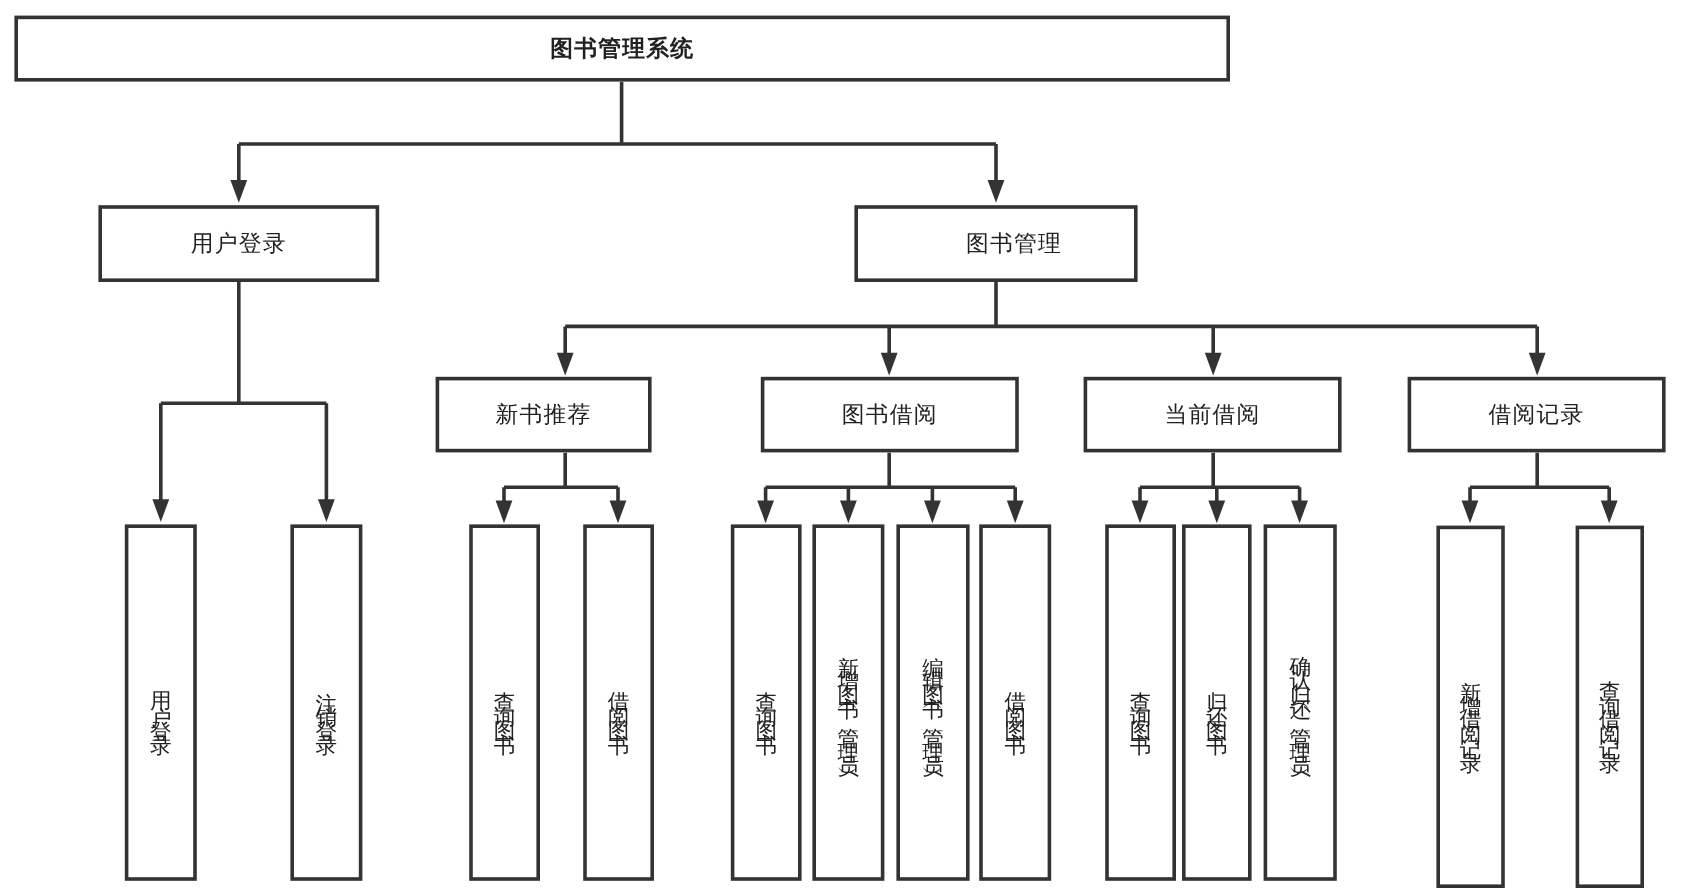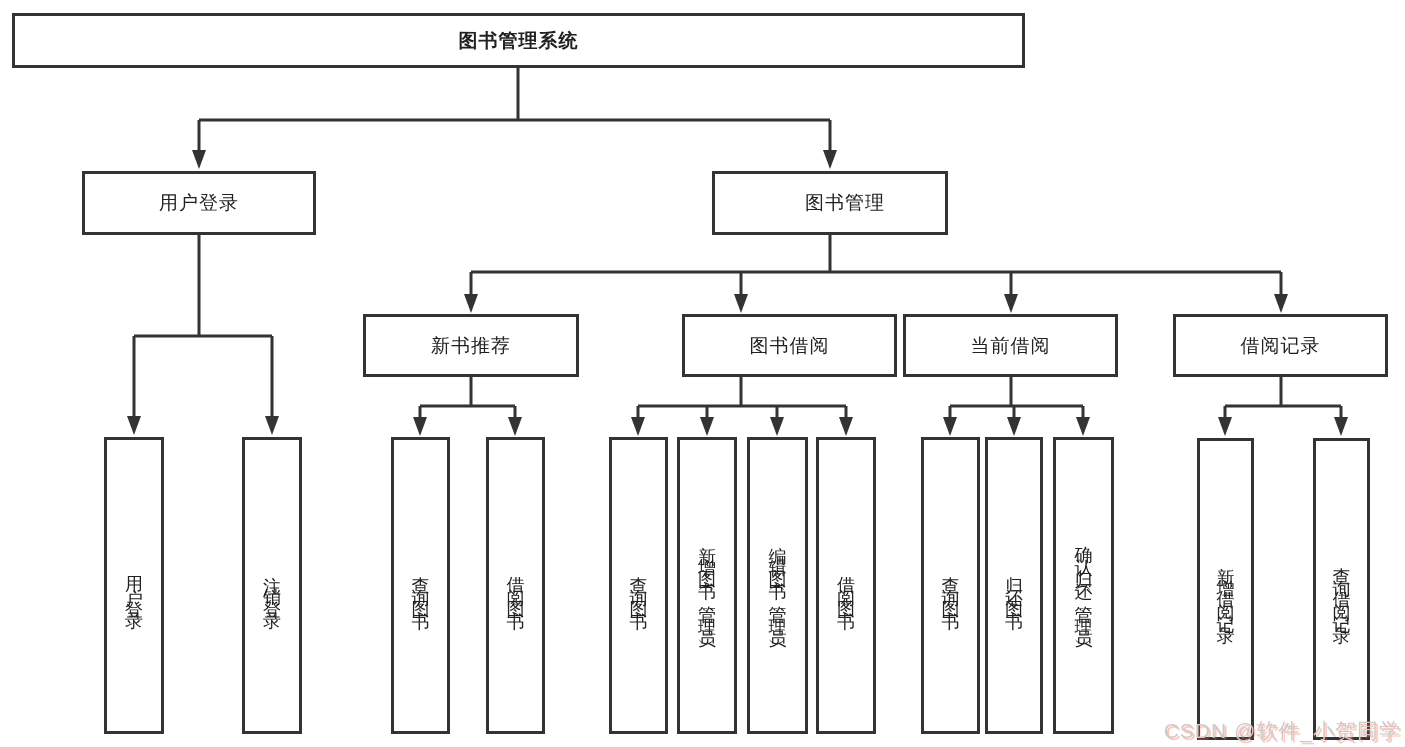--- a/index.html
+++ b/index.html
@@ -107,24 +107,24 @@
     <span>图书管理系统</span>
   </div>
 
   <div class="hbox" style="left:82px; top:171px; width:234px; height:64px;">
     <span>用户登录</span>
   </div>
   <div class="hbox" style="left:712px; top:171px; width:236px; height:64px;padding-left:30px;">
     <span>图书管理</span>
   </div>
 
-  <div class="hbox" style="left:363px; top:314px; width:216px; height:63px;">
+  <div class="hbox" style="left:363px; top:314px; width:180px; height:63px;">
     <span>新书推荐</span>
   </div>
-  <div class="hbox" style="left:634px; top:314px; width:215px; height:63px;margin-left:48px;">
+  <div class="hbox" style="left:634px; top:314px; width:215px; height:63px;">
     <span>图书借阅</span>
   </div>
   <div class="hbox" style="left:903px; top:314px; width:215px; height:63px;">
     <span>当前借阅</span>
   </div>
   <div class="hbox" style="left:1173px; top:314px; width:215px; height:63px;align-items:center;">
     <span>借阅记录</span>
   </div>
 
   <div class="leaf" style="left:104px; top:437px; width:60px; height:297px;">
@@ -164,15 +164,14 @@
     <span class="vtext">确认归还（管理员）</span>
   </div>
 
   <div class="leaf" style="left:1197px; top:438px; width:57px; height:302px;">
     <span class="vtext">新增借阅记录</span>
   </div>
   <div class="leaf" style="left:1313px; top:438px; width:57px; height:302px;">
     <span class="vtext">查询借阅记录</span>
   </div>
 
-  <div id="watermark">CSDN @软件_小贺同学</div>
 
 </div>
 
 </body></html>

